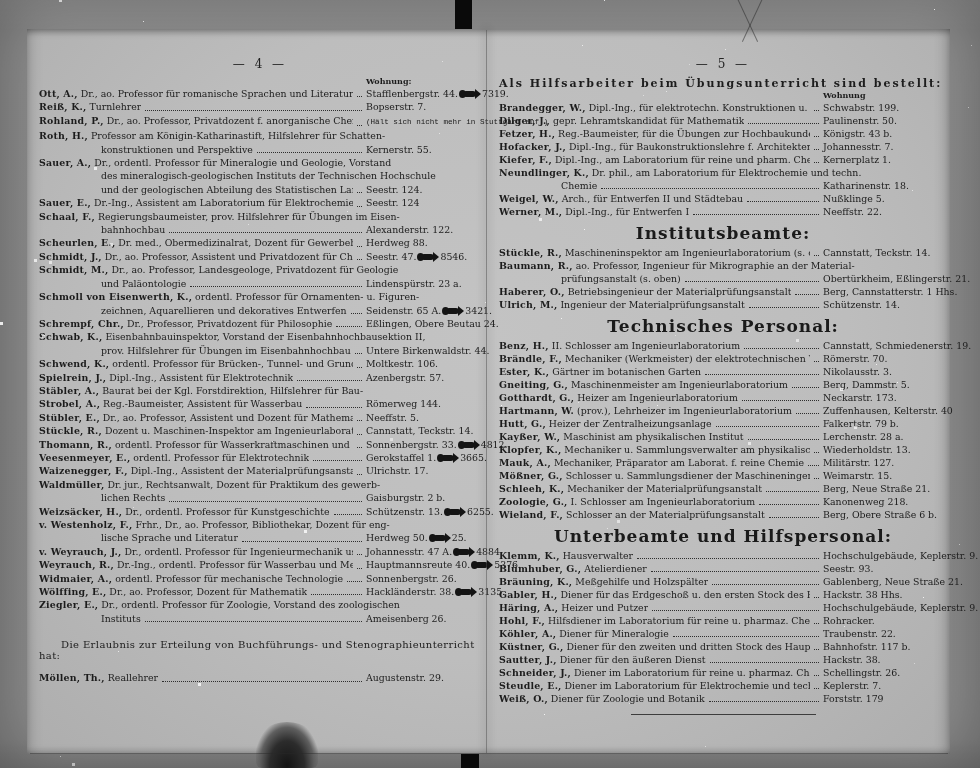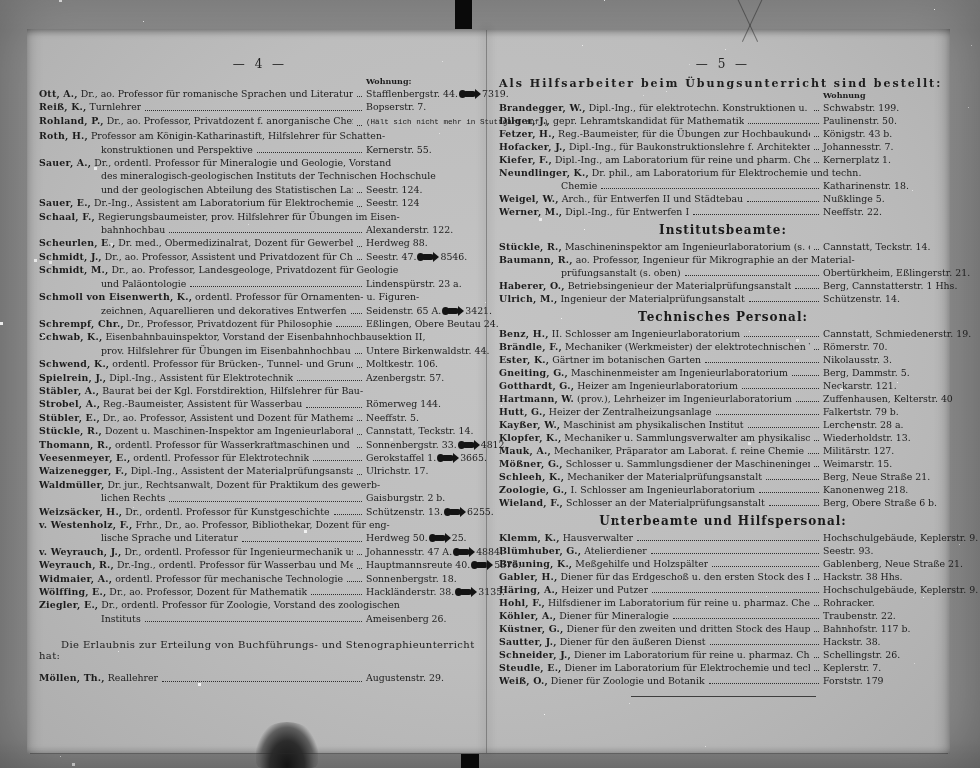--- a/index.html
+++ b/index.html
@@ -42,21 +42,21 @@
   .page.right .addr{width:124px;}
   .addr.small{font-size:7.6px;font-family:Liberation Mono, monospace;}
   .pnum{margin-left:2px;}
   .phone-ico{display:inline-block;position:relative;width:13px;height:6px;
              background:#141414;border-radius:3px;margin:0 4px 0 5px;}
   .phone-ico::before{content:"";position:absolute;left:-4px;top:-1px;width:7px;height:8px;
              background:#141414;border-radius:50%;}
   .phone-ico::after{content:"";position:absolute;right:-5px;top:-2px;width:0;height:0;
              border-left:6px solid #141414;border-top:5px solid transparent;
              border-bottom:5px solid transparent;}
-  .sec-title{text-align:center;font-weight:bold;font-size:12px;letter-spacing:1px;
+  .sec-title{text-align:center;font-weight:bold;font-size:17px;letter-spacing:1px;
              margin:5px 0 3px 0;color:#1a1a1a;}
   .foot-head{margin-top:14px;font-size:10px;text-indent:22px;letter-spacing:.4px;}
   .foot-entries{margin-top:10px;font-size:9.4px;}
   .endrule{width:185px;margin:9px auto 0 auto;border-top:1px solid #3d3d3d;height:0;}
   .mark{position:absolute;background:#0a0a0a;}
   .mark-top{left:455px;top:0;width:17px;height:29px;}
   .mark-bottom{left:461px;top:754px;width:18px;height:14px;}
   .thumb{position:absolute;left:256px;top:722px;width:62px;height:46px;border-radius:50% 50% 6px 6px;
          background:radial-gradient(ellipse at 50% 95%, #141414 0%, #2c2c2c 40%, #5f5f5f 62%, rgba(140,140,140,0) 76%);}
   .scratch{position:absolute;width:1px;background:rgba(45,45,45,.55);}
@@ -270,21 +270,21 @@
             <div class="eline last">
               <span class="txt"><span class="nm">Weyrauch, R.,</span> Dr.-Ing., ordentl. Professor für Wasserbau und Meliorationen</span>
               <span class="leader"></span>
               <span class="addr"><span>Hauptmannsreute 40.</span><span class="phone-ico"></span><span class="pnum">5376.</span></span>
             </div>
           </div>
           <div class="entry">
             <div class="eline last">
               <span class="txt"><span class="nm">Widmaier, A.,</span> ordentl. Professor für mechanische Technologie</span>
               <span class="leader"></span>
-              <span class="addr"><span>Sonnenbergstr. 18.</span></span>
+              <span class="addr"><span>Sonnenbergstr. 26.</span></span>
             </div>
           </div>
           <div class="entry">
             <div class="eline last">
               <span class="txt"><span class="nm">Wölffing, E.,</span> Dr., ao. Professor, Dozent für Mathematik</span>
               <span class="leader"></span>
               <span class="addr"><span>Hackländerstr. 38.</span><span class="phone-ico"></span><span class="pnum">3135.</span></span>
             </div>
           </div>
           <div class="entry">
@@ -434,21 +434,21 @@
               <div class="eline last">
                 <span class="txt"><span class="nm">Gneiting, G.,</span> Maschinenmeister am Ingenieurlaboratorium</span>
                 <span class="leader"></span>
                 <span class="addr"><span>Berg, Dammstr. 5.</span></span>
               </div>
             </div>
             <div class="entry">
               <div class="eline last">
                 <span class="txt"><span class="nm">Gotthardt, G.,</span> Heizer am Ingenieurlaboratorium</span>
                 <span class="leader"></span>
-                <span class="addr"><span>Neckarstr. 121.</span></span>
+                <span class="addr"><span>Neckarstr. 173.</span></span>
               </div>
             </div>
             <div class="entry">
               <div class="eline last">
                 <span class="txt"><span class="nm">Hartmann, W.</span> (prov.), Lehrheizer im Ingenieurlaboratorium</span>
                 <span class="leader"></span>
                 <span class="addr"><span>Zuffenhausen, Kelterstr. 40</span></span>
               </div>
             </div>
             <div class="entry">

